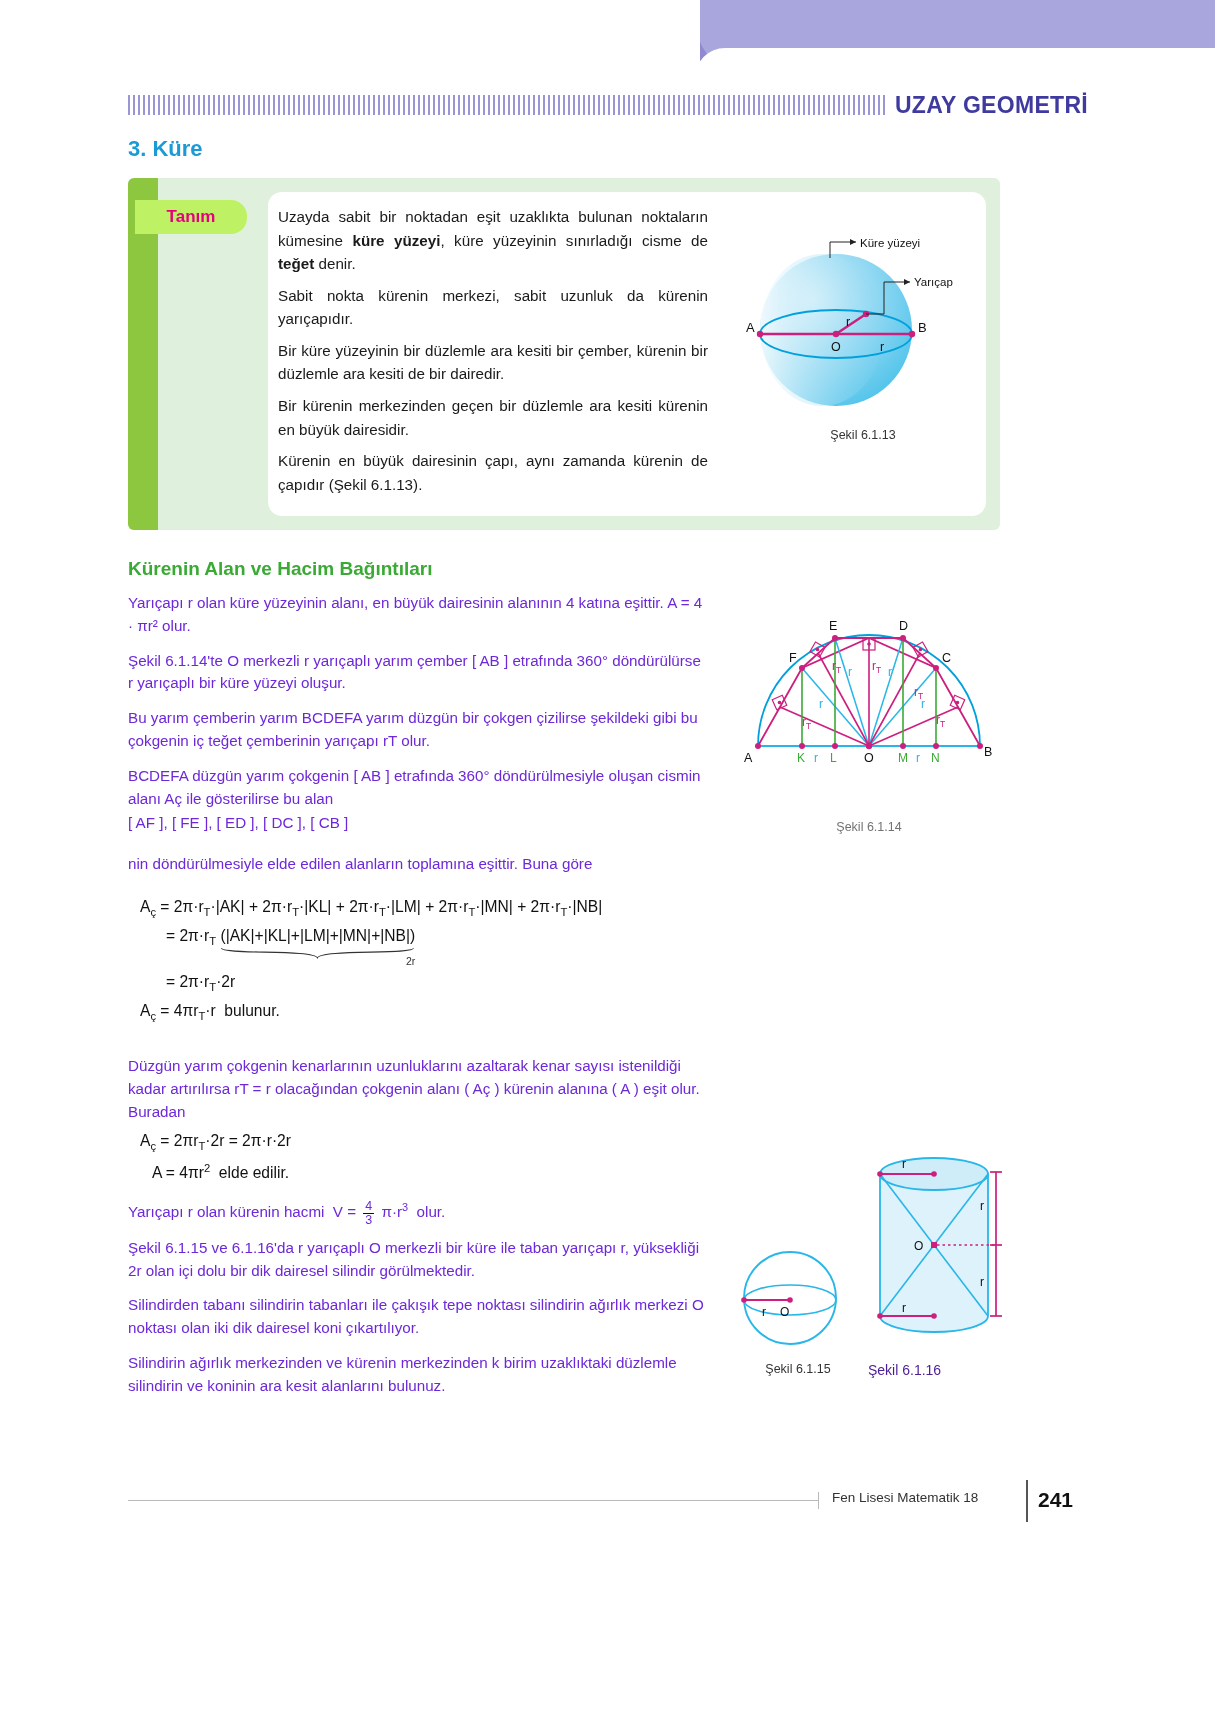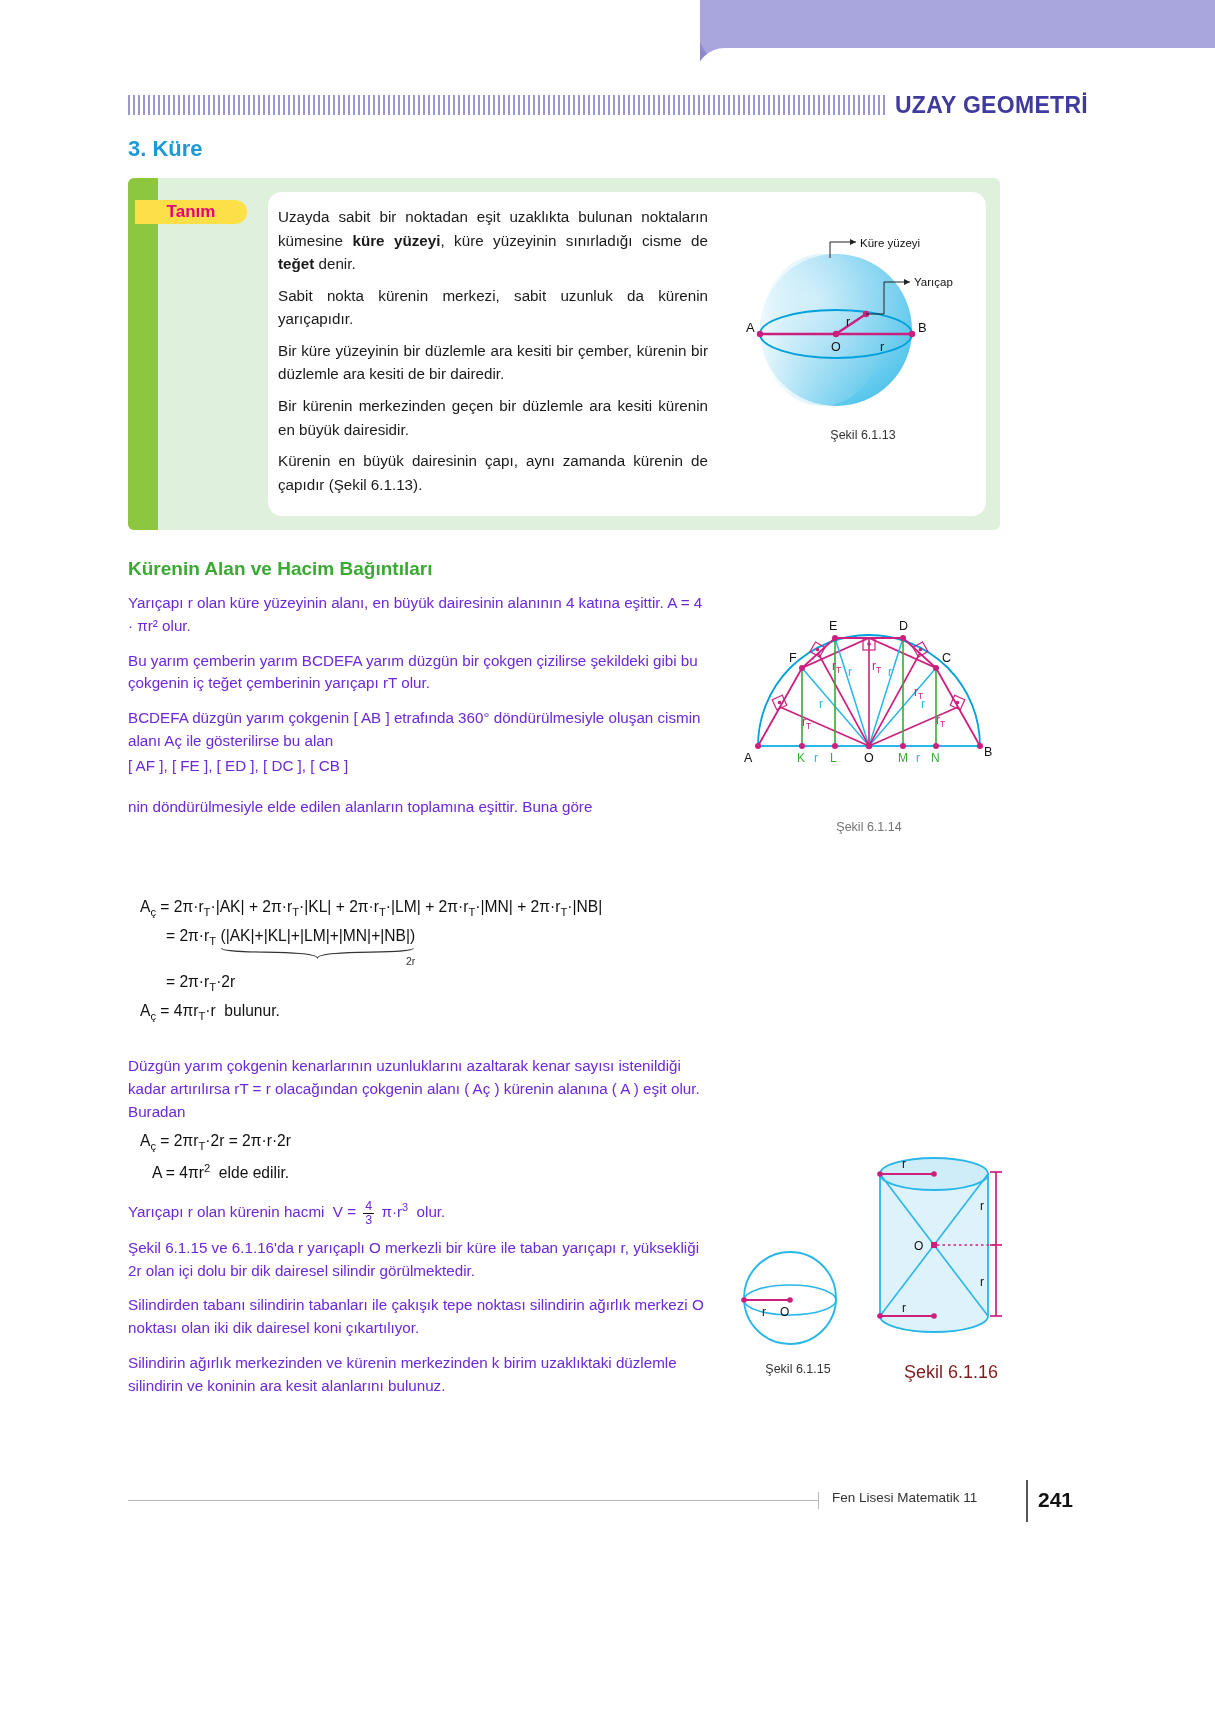--- a/index.html
+++ b/index.html
@@ -62,22 +62,22 @@
   .defbox .greenbar{
     position:absolute; left:0; top:0; width:30px; height:352px;
     background:#8dc63f; border-radius:6px 0 0 6px;
   }
   .defbox .innerwhite{
     position:absolute; left:140px; top:14px; width:718px; height:324px;
     background:#ffffff; border-radius:14px;
   }
   .tanim-tab{
     position:absolute; left:135px; top:200px;
-    width:112px; height:24px;
-    background:#fde047;
+    width:112px; height:34px;
+    background:#bef264;
     border-radius:0 16px 16px 0;
     display:flex; align-items:center; justify-content:center;
     font-size:17px; font-weight:bold; color:#e6007e;
     z-index:4;
   }
   .def-text{
     position:absolute; left:278px; top:205px; width:430px;
     font-size:15.2px; line-height:1.55; color:#1a1a1a;
     text-align:justify;
   }
@@ -135,22 +135,22 @@
     font-size:12.5px; color:#737373;margin-top:46px;
   }
 
   
   .fig1516{ position:absolute; left:728px; top:1148px; width:276px; height:246px; }
   .fig1516 .cap15{
     position:absolute; left:10px; top:214px; width:120px; text-align:center;
     font-size:12.5px; color:#333;
   }
   .fig1516 .cap16{
-    position:absolute; left:140px; top:214px; width:130px; text-align:right;
-    font-size:18px; color:#7f1d1d;
+    position:absolute; left:140px; top:214px; width:130px; text-align:left;
+    font-size:14px; color:#4c1d95;
   }
 
   
   .footer{ position:absolute; left:128px; top:1480px; width:960px; height:44px; }
   .footer .rule{
     position:absolute; left:0; top:20px; width:690px; height:1px; background:#b9b9b9;
   }
   .footer .tick{
     position:absolute; left:690px; top:12px; width:1px; height:17px; background:#b9b9b9;
   }
@@ -241,20 +241,23 @@
   <div class="cap">Şekil 6.1.13</div>
 </div>
 
 <div class="subhead">Kürenin Alan ve Hacim Bağıntıları</div>
 
 <div class="body-col">
   <p>
     <span>Yarıçapı r olan küre yüzeyinin alanı, en büyük dairesinin alanının 4 katına eşittir.  A = 4 · πr² olur.</span>
   </p>
   <p>
+    <span>Şekil 6.1.14'te O merkezli r yarıçaplı yarım çember [ AB ] etrafında 360° döndürülürse r yarıçaplı bir küre yüzeyi oluşur.</span>
+  </p>
+  <p>
     <span>Bu yarım çemberin yarım BCDEFA yarım düzgün bir çokgen çizilirse şekildeki gibi bu çokgenin iç teğet çemberinin yarıçapı rT olur.</span>
   </p>
   <p style="margin-bottom:2px;">
     <span>BCDEFA düzgün yarım çokgenin [ AB ] etrafında 360° döndürülmesiyle oluşan cismin alanı  Aç  ile gösterilirse bu alan</span>
   </p>
   <p style="margin-bottom:18px;">
     <span>[ AF ], [ FE ], [ ED ], [ DC ], [ CB ]</span>
   </p>
   <p>
     <span>nin döndürülmesiyle elde edilen alanların toplamına eşittir. Buna göre</span>
@@ -453,16 +456,16 @@
     <text x="252" y="62" font-family="Liberation Sans, sans-serif" font-size="12" fill="#111">r</text>
     <text x="252" y="138" font-family="Liberation Sans, sans-serif" font-size="12" fill="#111">r</text>
   </svg>
   <div class="cap15">Şekil 6.1.15</div>
   <div class="cap16">Şekil 6.1.16</div>
 </div>
 
 <div class="footer">
   <div class="rule"></div>
   <div class="tick"></div>
-  <div class="label">Fen Lisesi Matematik 11</div>
+  <div class="label">Fen Lisesi Matematik 18</div>
   <div class="vbar"></div>
   <div class="pageno">241</div>
 </div>
 
 </body></html>

